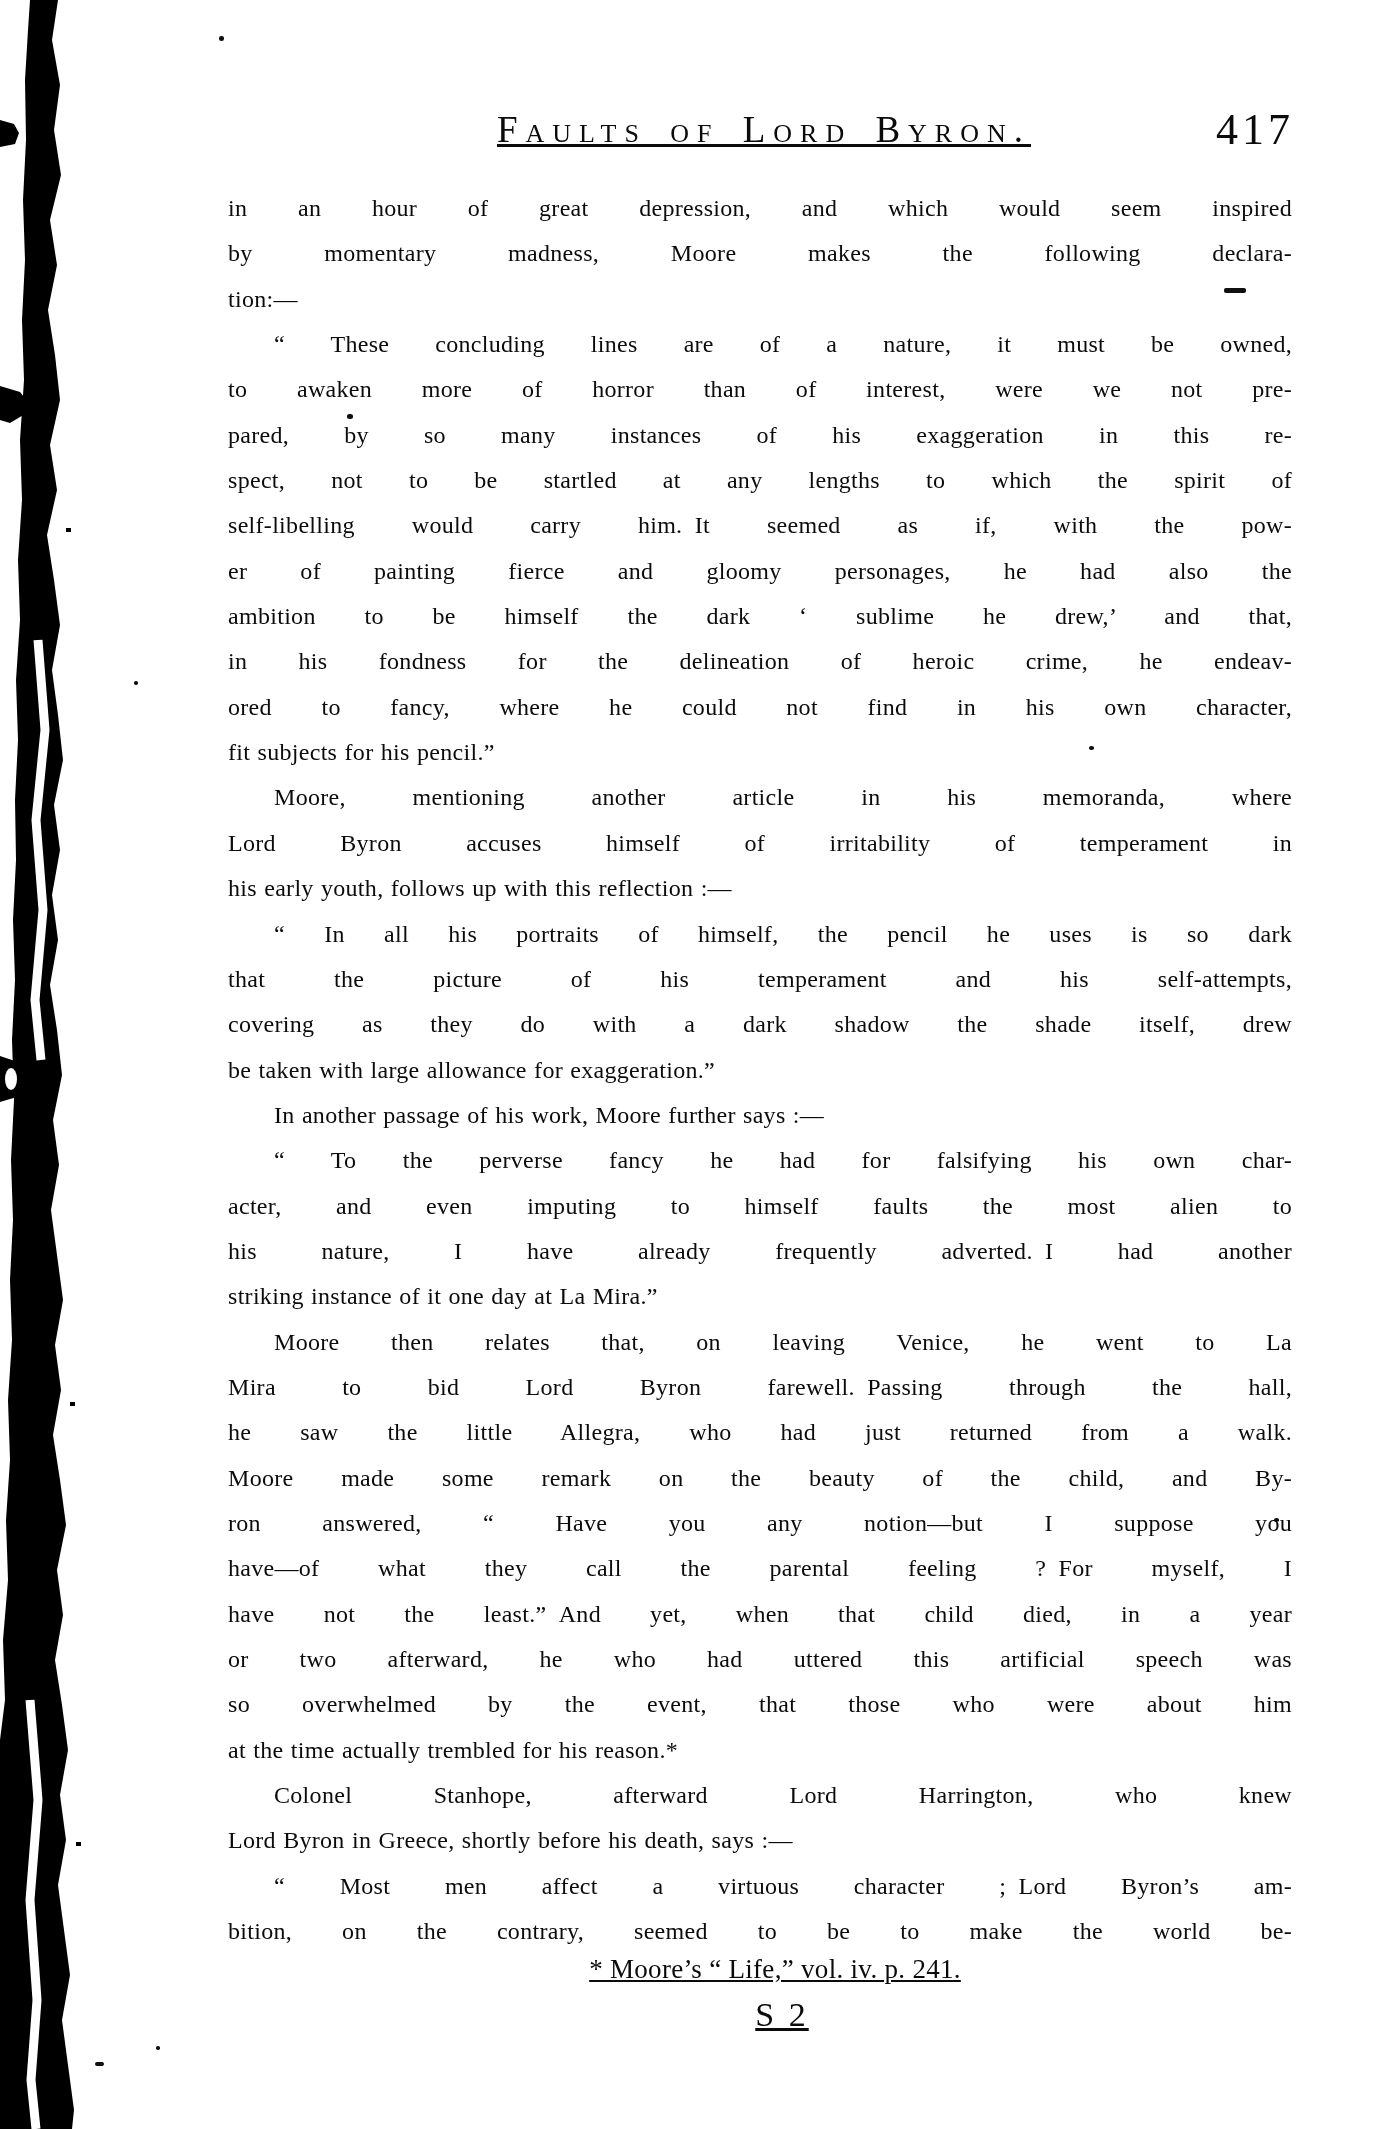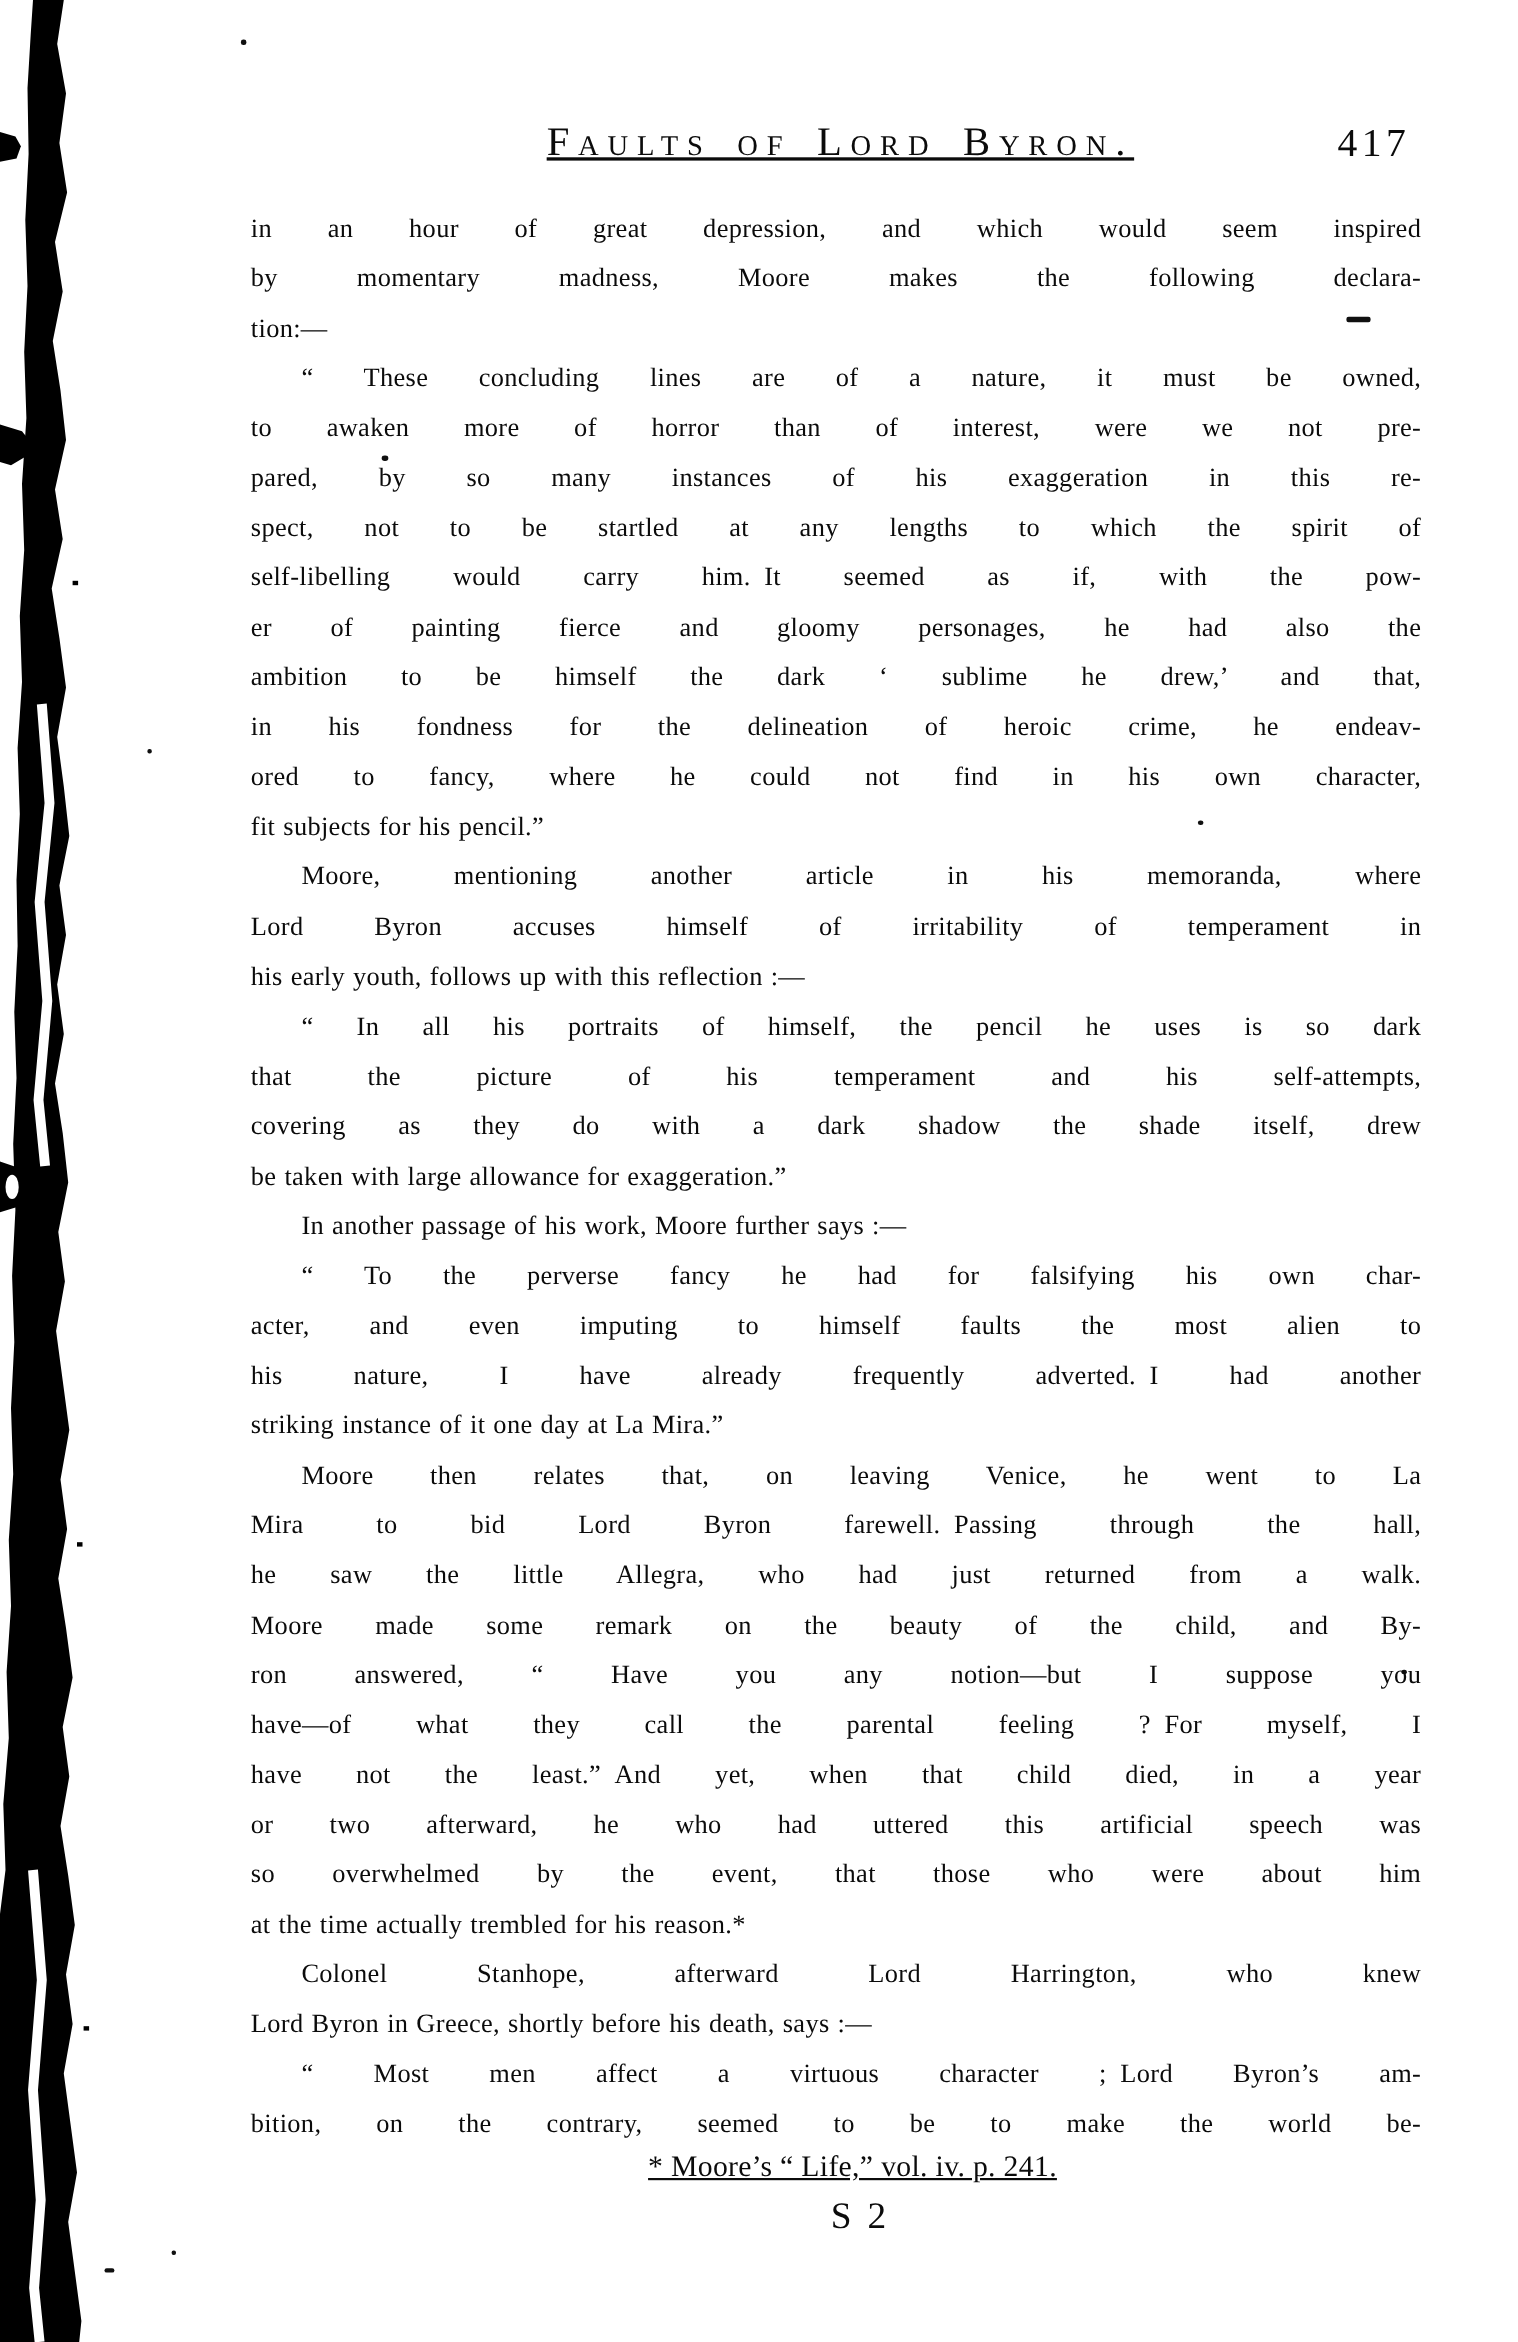--- a/index.html
+++ b/index.html
@@ -9,21 +9,21 @@
     overflow:hidden;
   }
   .scan-band{position:absolute;left:0;top:0;width:110px;height:2129px;}
   .header-title{
     position:absolute;left:466px;top:108px;width:596px;text-align:center;
     font-variant:small-caps;font-size:37px;letter-spacing:8px;word-spacing:6px;
     line-height:44px;white-space:nowrap;text-decoration:underline;
   }
   .page-number{
     position:absolute;left:1216px;top:108px;width:80px;text-align:left;
-    font-size:36px;letter-spacing:4px;line-height:44px;
+    font-size:44px;letter-spacing:4px;line-height:44px;
   }
   .body-text{
     position:absolute;left:228px;top:186px;width:1064px;
   }
   .line{
     font-size:24px;line-height:45.35px;height:45.35px;
     letter-spacing:0.3px;word-spacing:1px;
     text-align:justify;text-align-last:justify;
     white-space:normal;overflow:visible;
   }
@@ -31,21 +31,21 @@
   .line.indent{padding-left:46px;}
   .it{}
   .footnote{
     position:absolute;left:228px;top:1954px;width:1064px;
     text-align:center;padding-left:30px;box-sizing:border-box;
     font-size:27px;letter-spacing:0.3px;text-decoration:underline;
   }
   .signature{
     position:absolute;left:228px;top:1996px;width:1064px;
     text-align:center;padding-left:44px;box-sizing:border-box;
-    font-size:34px;letter-spacing:3px;
+    font-size:34px;letter-spacing:3px;text-decoration:underline;
   }
   .speck{position:absolute;background:#101010;border-radius:45%;}
 </style>
 </head>
 <body>
 
 <svg class="scan-band" viewBox="0 0 110 2129" preserveAspectRatio="none" aria-hidden="true">
   <path fill="#000" d="M30,0 L58,0 L52,40 L60,85 L54,130 L61,175 L50,220 L57,265 L48,310 L55,355 L60,400 L50,445
     L57,490 L47,535 L54,580 L60,625 L52,670 L58,715 L63,760 L54,805 L60,850 L52,895 L58,940 L50,985
     L57,1030 L62,1075 L53,1120 L59,1165 L51,1210 L57,1255 L63,1300 L55,1345 L61,1390 L53,1435

